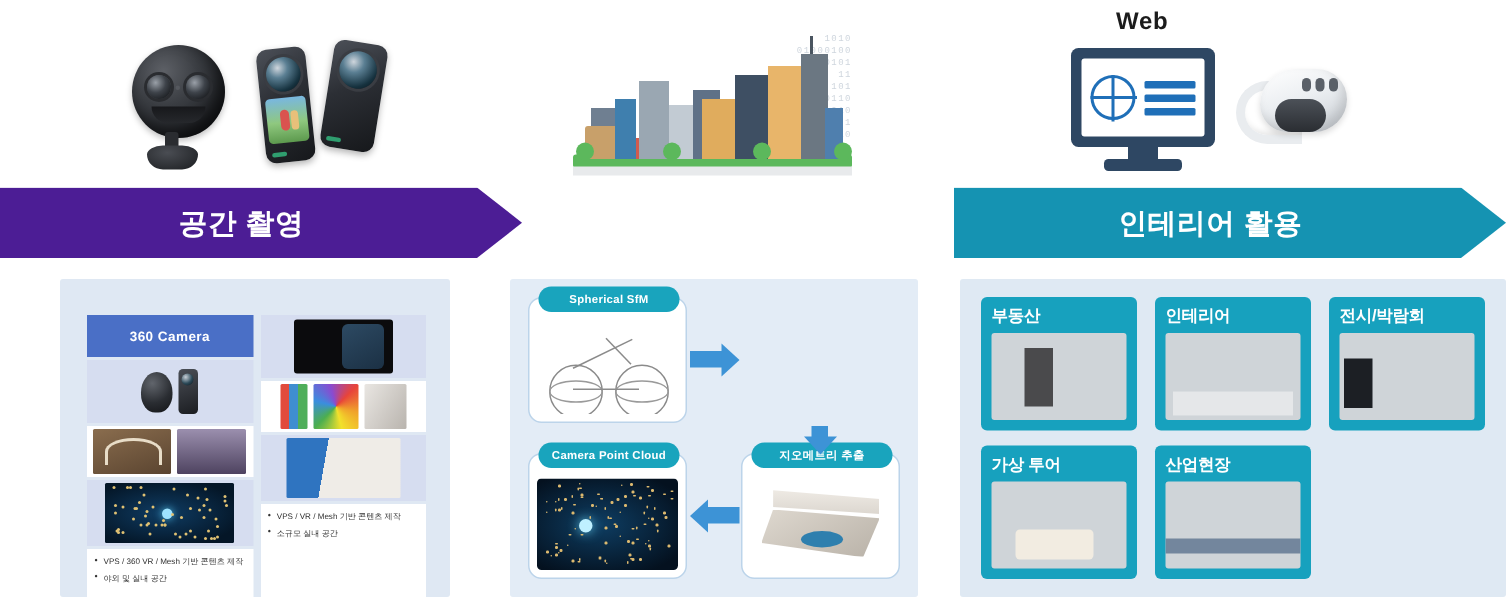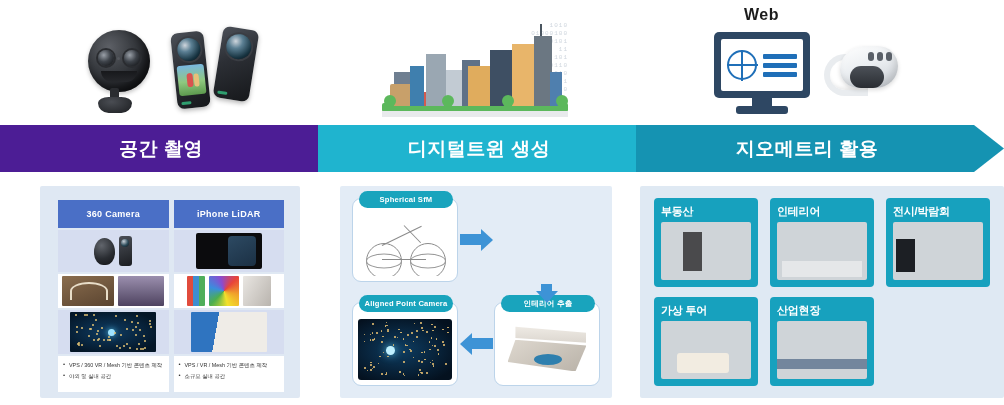--- a/index.html
+++ b/index.html
@@ -104,21 +104,21 @@
   .seg.s3{left:636px;width:368px;background:#1593b2;clip-path:polygon(0 0,338px 0,368px 50%,338px 100%,0 100%);}
   .seg.s1 span{margin-right:26px;} .seg.s2 span{margin-right:26px;} .seg.s3 span{margin-right:26px;}
 
   
   .panel{position:absolute;top:186px;height:212px;background:#dfe8f3;border-radius:2px;}
   .panel.p1{left:40px;width:260px;}
   .panel.p2{left:340px;width:272px;background:#e3ecf6;}
   .panel.p3{left:640px;width:364px;background:#dfe9f3;}
 
   
-  .cmp{position:absolute;left:18px;top:14px;width:226px;height:192px;display:flex;gap:5px;}
+  .cmp{position:absolute;left:18px;top:24px;width:226px;height:192px;display:flex;gap:5px;}
   .cmp-col{flex:1;display:flex;flex-direction:column;gap:2px;}
   .cmp-head{height:28px;background:#4a6fc6;color:#fff;font-size:9px;font-weight:bold;
     display:flex;align-items:center;justify-content:center;letter-spacing:.3px;}
   .cmp-cell{background:#d6ddf0;display:flex;align-items:center;justify-content:center;gap:4px;}
   .cmp-cell.alt{background:#ffffff;}
   .r1{height:42px;} .r2{height:34px;} .r3{height:44px;}
   .cmp-notes{background:#ffffff;flex:1;padding:5px 4px 4px 4px;box-sizing:border-box;}
   .cmp-notes ul{margin:0;padding:0;list-style:none;}
   .cmp-notes li{font-size:5.4px;line-height:8px;color:#333;position:relative;padding-left:7px;margin-bottom:3px;}
   .cmp-notes li:before{content:"•";position:absolute;left:1px;top:-1px;color:#333;font-size:6px;}
@@ -288,25 +288,22 @@
         <div class="sensor s2"></div>
         <div class="sensor s3"></div>
       </div>
     </div>
   </div>
 
   <div class="banner">
     <div class="seg s1">
       <span>공간 촬영</span>
     </div>
-    <div class="seg s2">
-      <span>디지털트윈 생성</span>
-    </div>
     <div class="seg s3">
-      <span>지오메트리 활용</span>
+      <span>인테리어 활용</span>
     </div>
   </div>
 
   <div class="panel p1">
     <div class="cmp">
 
       <div class="cmp-col">
         <div class="cmp-head">360 Camera</div>
         <div class="cmp-cell r1">
           <div class="t-sphere th"></div>
@@ -378,21 +375,20 @@
         </div>
         <div class="cmp-notes">
           <ul>
             <li>VPS / 360 VR / Mesh 기반 콘텐츠 제작</li>
             <li>야외 및 실내 공간</li>
           </ul>
         </div>
       </div>
 
       <div class="cmp-col">
-        <div class="cmp-head">iPhone LiDAR</div>
         <div class="cmp-cell r1">
           <div class="t-phone th"></div>
         </div>
         <div class="cmp-cell alt r2">
           <div class="t-color th"></div>
           <div class="t-cube th"></div>
           <div class="t-room th"></div>
         </div>
         <div class="cmp-cell r3">
           <div class="t-mesh th"></div>
@@ -419,21 +415,21 @@
             <div class="ring" style="left:52px;top:28px;"></div>
             <div class="ln" style="left:24px;top:30px;width:44px;transform:rotate(-26deg);"></div>
             <div class="ln" style="left:24px;top:44px;width:44px;"></div>
             <div class="ln" style="left:46px;top:10px;width:24px;transform:rotate(46deg);"></div>
           </div>
         </div>
       </div>
 
 
       <div class="fcard c3">
-        <div class="fpill">Aligned Point Camera</div>
+        <div class="fpill">Camera Point Cloud</div>
         <div class="fbody">
           <div class="pc-aligned" id="alignedCloud">
             <div class="hub"></div>
           <div class="nd" style="left: 28.4472%; top: 10.5528%;"></div>
               <div class="nd" style="left: 77.4353%; top: 30.0231%;"></div>
               <div class="nd" style="left: 65.9811%; top: 86.3412%;"></div>
               <div class="nd" style="left: 12.6524%; top: 24.1489%;"></div>
               <div class="nd" style="left: 78.7578%; top: 17.2736%;"></div>
               <div class="nd" style="left: 14.7912%; top: 79.8385%;"></div>
               <div class="nd" style="left: 79.5427%; top: 76.0413%;"></div>
@@ -518,21 +514,21 @@
               <div class="nd" style="left: 67.4647%; top: 69.0347%;"></div>
               <div class="nd" style="left: 89.6648%; top: 36.2663%;"></div>
               <div class="nd" style="left: 52.583%; top: 25.1358%;"></div>
               <div class="nd" style="left: 13.0835%; top: 82.3592%;"></div>
               <div class="nd" style="left: 24.549%; top: 36.2821%;"></div>
             </div>
         </div>
       </div>
 
       <div class="fcard c4">
-        <div class="fpill">인테리어 추출</div>
+        <div class="fpill">지오메트리 추출</div>
         <div class="fbody">
           <div class="geo">
             <div class="wall"></div>
             <div class="floor"></div>
             <div class="pool"></div>
           </div>
         </div>
       </div>
 
       <div class="arw h right" style="left:108px;top:38px;width:22px;">

